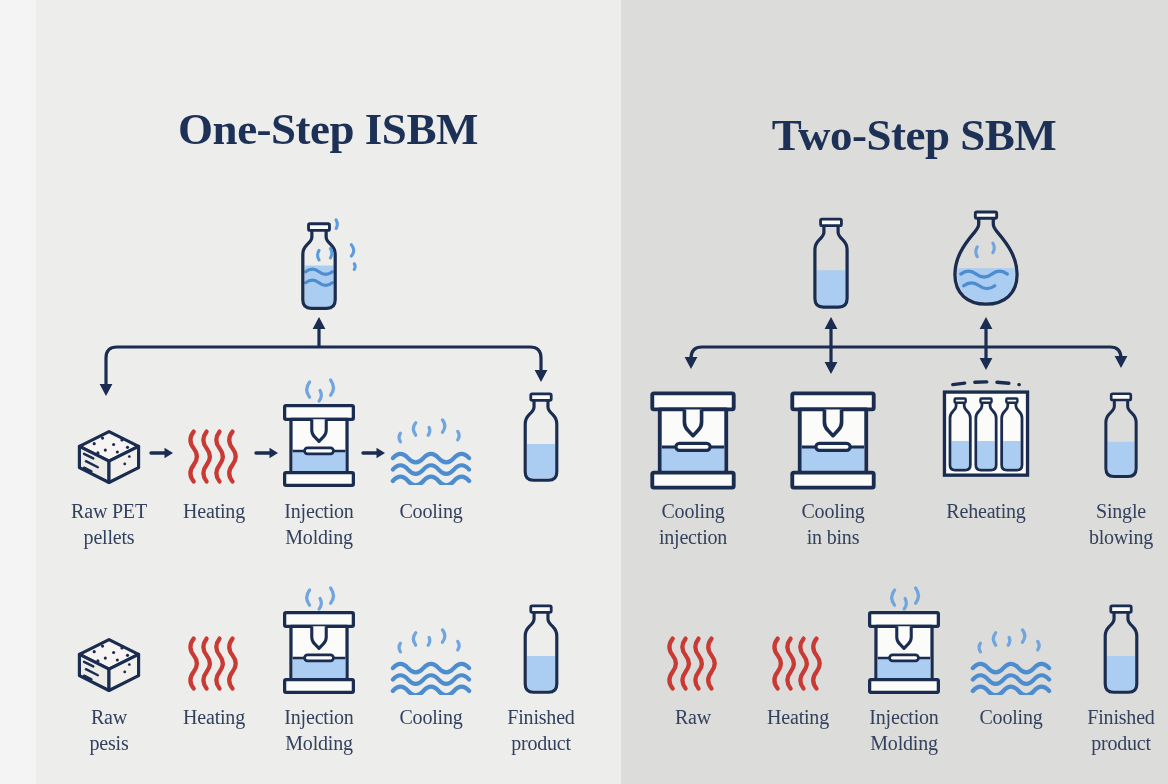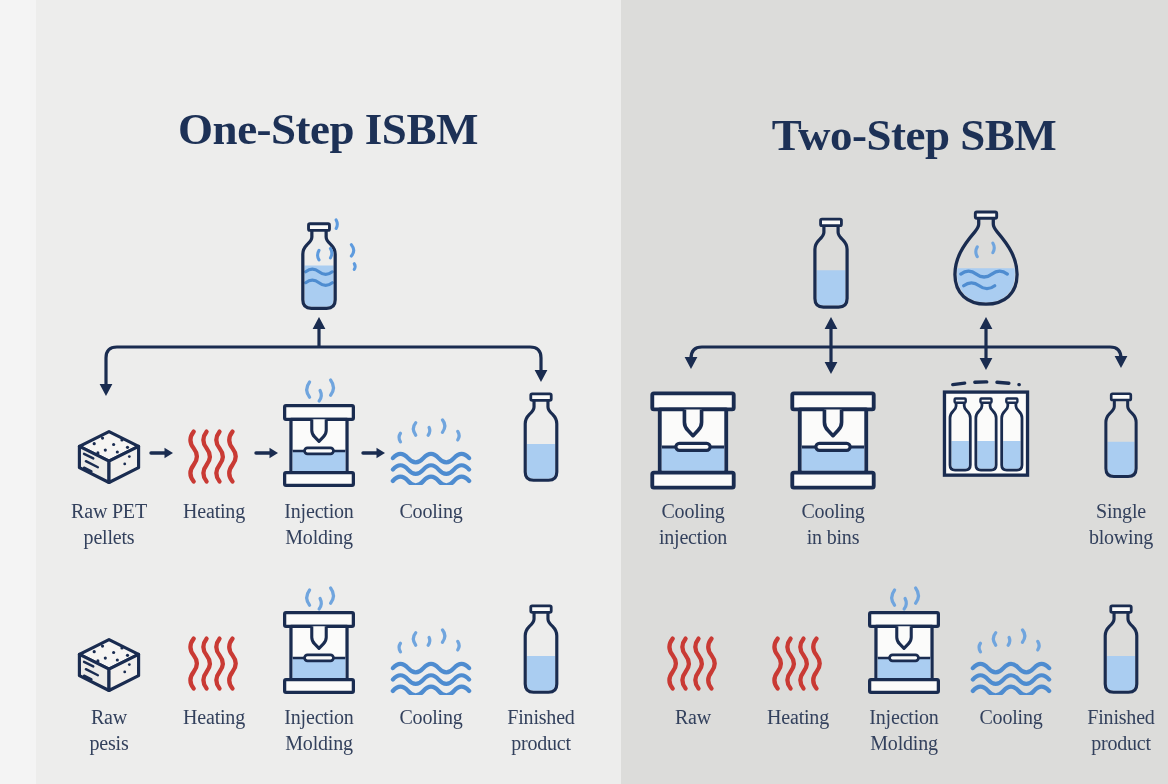--- a/index.html
+++ b/index.html
@@ -310,20 +310,21 @@
   <div class="cell" style="left:1085px;top:392px">
     <svg width="50" height="89" viewBox="0 0 56 100">
         <use href="#sym-bottle"></use>
       </svg>
   </div>
 
   <div class="lbl" style="left:657px;top:499px">Cooling
 injection</div>
   <div class="lbl" style="left:797px;top:499px">Cooling
 in bins</div>
+  <div class="lbl" style="left:950px;top:499px">Reheating</div>
   <div class="lbl" style="left:1085px;top:499px">Single
 blowing</div>
 
   <div class="cell" style="left:657px;top:634px">
     <svg width="54" height="61" viewBox="0 0 58 66">
         <use href="#sym-heat"></use>
       </svg>
   </div>
   <div class="cell" style="left:762px;top:634px">
     <svg width="54" height="61" viewBox="0 0 58 66">

